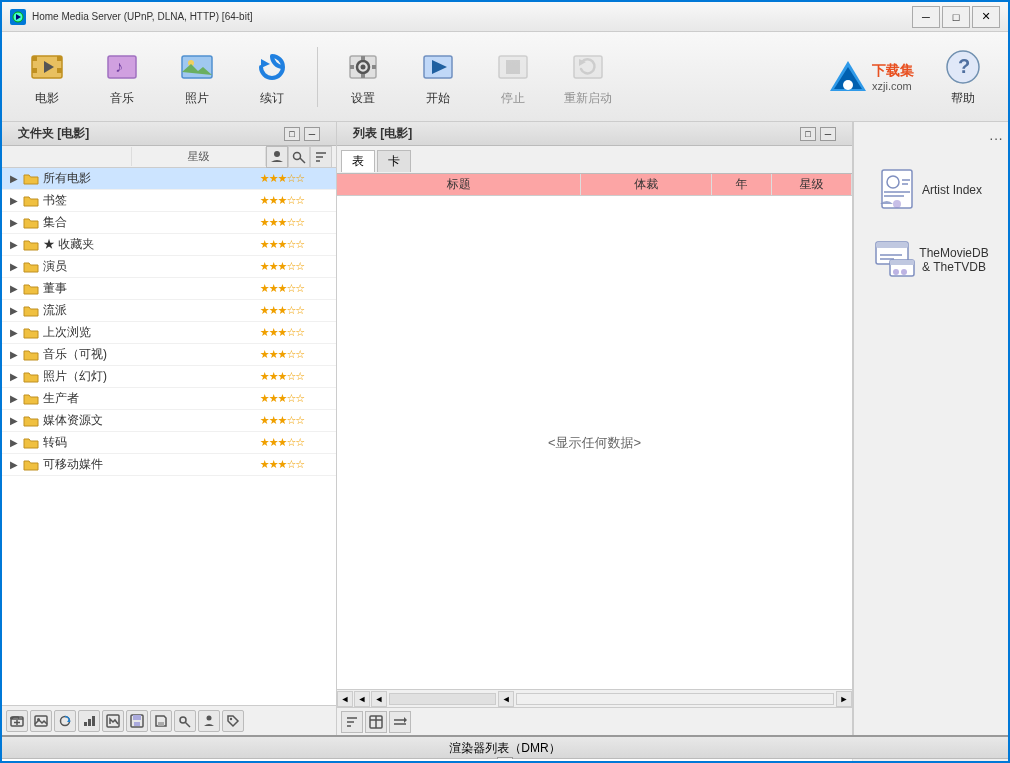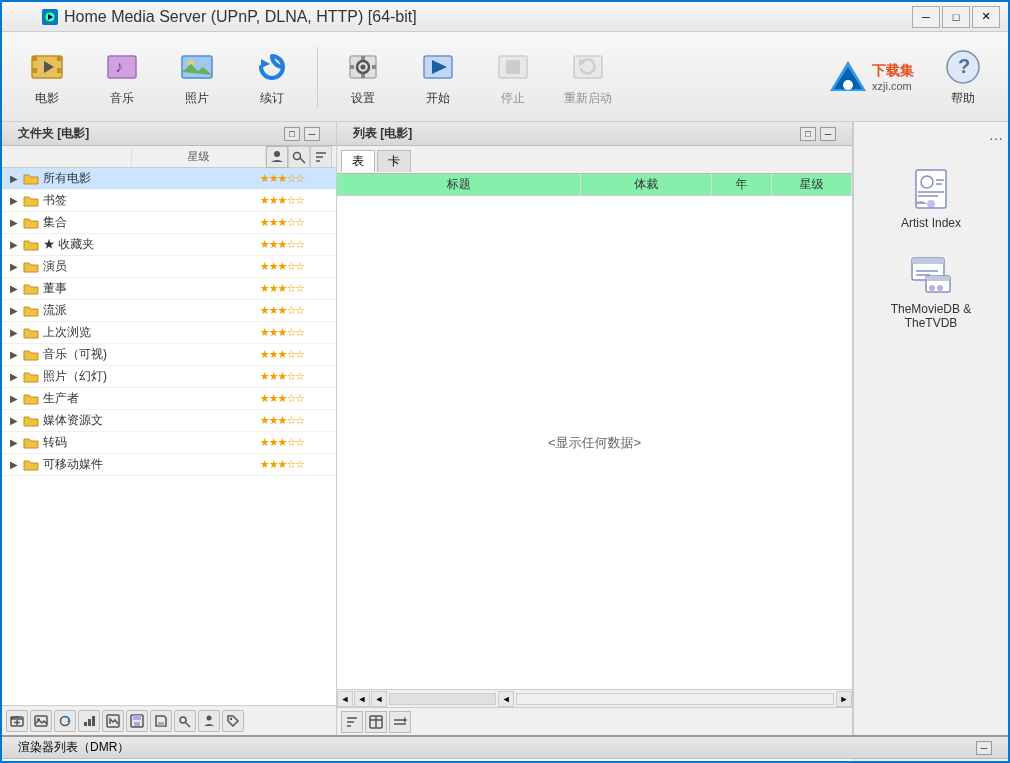--- a/index.html
+++ b/index.html
@@ -20,23 +20,22 @@
       display: flex;
       align-items: center;
       justify-content: space-between;
       padding: 0 8px;
       border-bottom: 1px solid #ccc;
     }
     .title-bar-left {
       display: flex;
       align-items: center;
       gap: 6px;
-      font-size: 16px;
+      font-size: 10px;
       color: #333;
-      margin-left: 32px;
     }
     .title-bar-icon {
       width: 16px; height: 16px;
       background: #0078d7;
       border-radius: 2px;
       display: inline-flex; align-items: center; justify-content: center;
       color: white; font-size: 10px;
     }
     .title-bar-buttons {
       display: flex; gap: 2px;
@@ -198,21 +197,21 @@
       margin-right: 2px;
     }
     .list-tab.active {
       background: white;
       border-bottom-color: white;
       z-index: 1;
     }
 
     .list-col-headers {
       display: flex; align-items: center;
-      background: #86efac;
+      background: #fca5a5;
       border-bottom: 1px solid #ccc;
       height: 22px;
     }
     .list-col {
       padding: 2px 8px;
       font-size: 12px; color: #333;
       border-right: 1px solid #ddd;
       text-align: center;
     }
     .list-col-title { flex: 2; }
@@ -265,21 +264,21 @@
       align-items: center;
       padding: 8px 5px;
       gap: 8px;
     }
     .right-more {
       align-self: flex-end;
       font-size: 14px; color: #555;
       cursor: pointer; margin-bottom: 4px;
     }
     .action-item {
-      display: flex; flex-direction: column; align-items: center;
+      display: flex; flex-direction: row; align-items: center;
       cursor: pointer; width: 130px; padding: 6px;
       border-radius: 4px;
     }
     .action-icon {
       width: 50px; height: 50px;
       display: flex; align-items: center; justify-content: center;
     }
     .action-label {
       font-size: 12px; color: #333; text-align: center; margin-top: 2px;
     }
@@ -290,20 +289,21 @@
       border-top: 2px solid #999;
       display: flex; flex-direction: column;
       background: white;
     }
     .bottom-panel-header {
       background: linear-gradient(to bottom, #e8e8e8, #d8d8d8);
       padding: 3px 16px;
       display: flex; align-items: center; justify-content: space-between;
       border-bottom: 1px solid #bbb;
       height: 22px;
+      flex-direction: column;
     }
     .bottom-content {
       flex: 1; display: flex;
     }
     .dmr-list {
       flex: 1; background: white;
       border-right: 1px solid #ddd;
     }
     .dmr-right {
       width: 155px; background: #f0f0f0;

